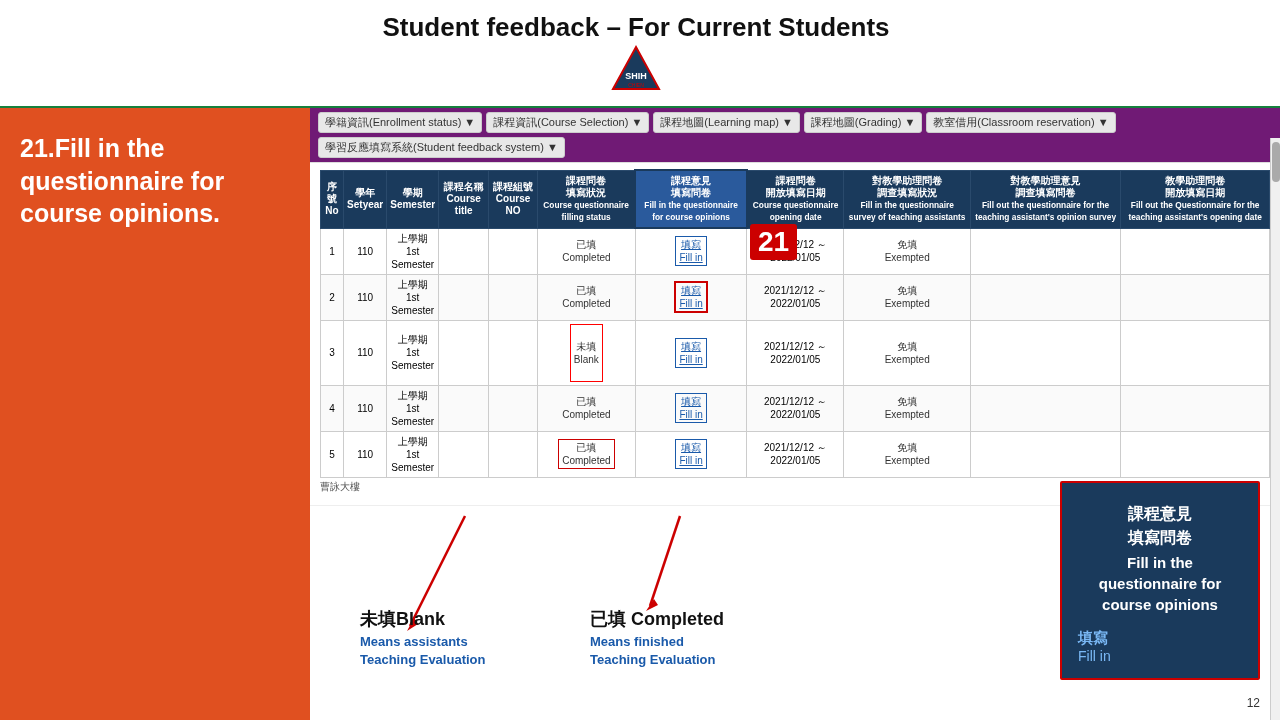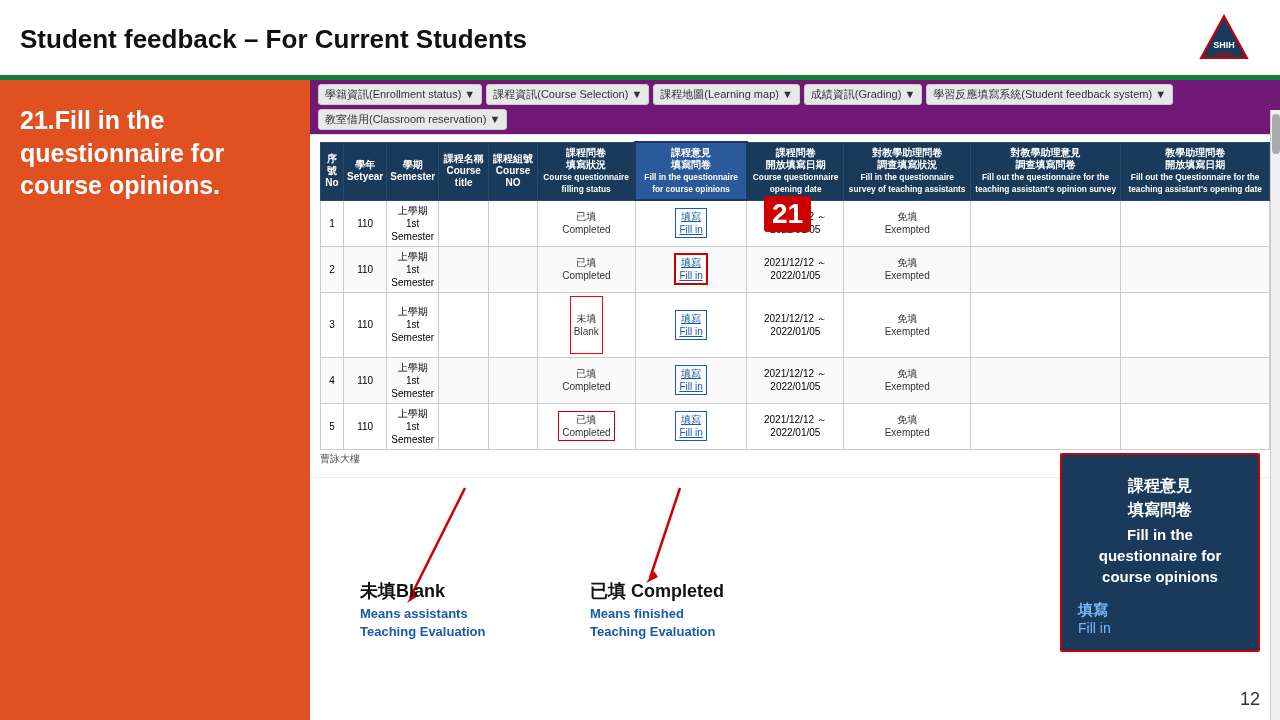--- a/index.html
+++ b/index.html
@@ -11,21 +11,22 @@
       overflow: hidden;
       position: relative;
     }
 
     
     .page-header {
       display: flex;
       align-items: center;
       justify-content: space-between;
       padding: 12px 28px 8px 20px;
-      border-bottom: 5px solid #15803d;
+      border-bottom: 2px solid #15803d;
+      flex-direction: column;
     }
     .page-title {
       font-size: 26px;
       font-weight: bold;
       color: #111;
     }
     .logo {
       width: 55px;
       height: 55px;
     }
@@ -193,21 +194,21 @@
       padding: 2px 8px;
       border-radius: 3px;
       position: absolute;
     }
 
     
     .page-number {
       position: absolute;
       bottom: 10px;
       right: 20px;
-      font-size: 18px;
+      font-size: 12px;
       color: #333;
     }
 
     
     .scroll-indicator {
       position: absolute;
       right: 0;
       top: 0;
       width: 10px;
       height: 100%;
@@ -262,23 +263,23 @@
   <div class="left-sidebar">
     <div class="step-title">21.Fill in the questionnaire for course opinions.</div>
   </div>
 
   <div class="right-content">
 
     <div class="nav-bar">
       <div class="nav-item">學籍資訊(Enrollment status) ▼</div>
       <div class="nav-item">課程資訊(Course Selection) ▼</div>
       <div class="nav-item">課程地圖(Learning map) ▼</div>
-      <div class="nav-item">成績資訊(Grading) ▼</div>
+      <div class="nav-item">課程地圖(Grading) ▼</div>
+      <div class="nav-item">教室借用(Classroom reservation) ▼</div>
       <div class="nav-item">學習反應填寫系統(Student feedback system) ▼</div>
-      <div class="nav-item">教室借用(Classroom reservation) ▼</div>
     </div>
 
     <div class="table-section">
 
       <div style="position:relative;">
         <table class="data-table">
           <thead>
             <tr>
               <th>序號<br>No</th>
               <th>學年<br>Setyear</th>
@@ -360,21 +361,21 @@
               <td><span class="completed-text" style="border:1px solid #c00;padding:1px 3px;display:inline-block;">已填<br>Completed</span></td>
               <td><span class="fill-in-link">填寫<br>Fill in</span></td>
               <td>2021/12/12 ～<br>2022/01/05</td>
               <td><span class="exempted-text">免填<br>Exempted</span></td>
               <td></td>
               <td></td>
             </tr>
           </tbody>
         </table>
 
-        <div class="number-badge" style="top: 55px; left: 444px;">21</div>
+        <div class="number-badge" style="top: 55px; left: 430px;">21</div>
 
         <div style="font-size:10px;color:#555;margin-top:2px;">曹詠大樓</div>
       </div>
     </div>
 
     <div class="bottom-area" style="position:relative;height:185px;margin-top:5px;">
 
       <svg style="position:absolute;top:0;left:0;width:100%;height:100%;pointer-events:none;">
 
         <line x1="155" y1="10" x2="100" y2="120" stroke="#c00" stroke-width="2.5"></line>

